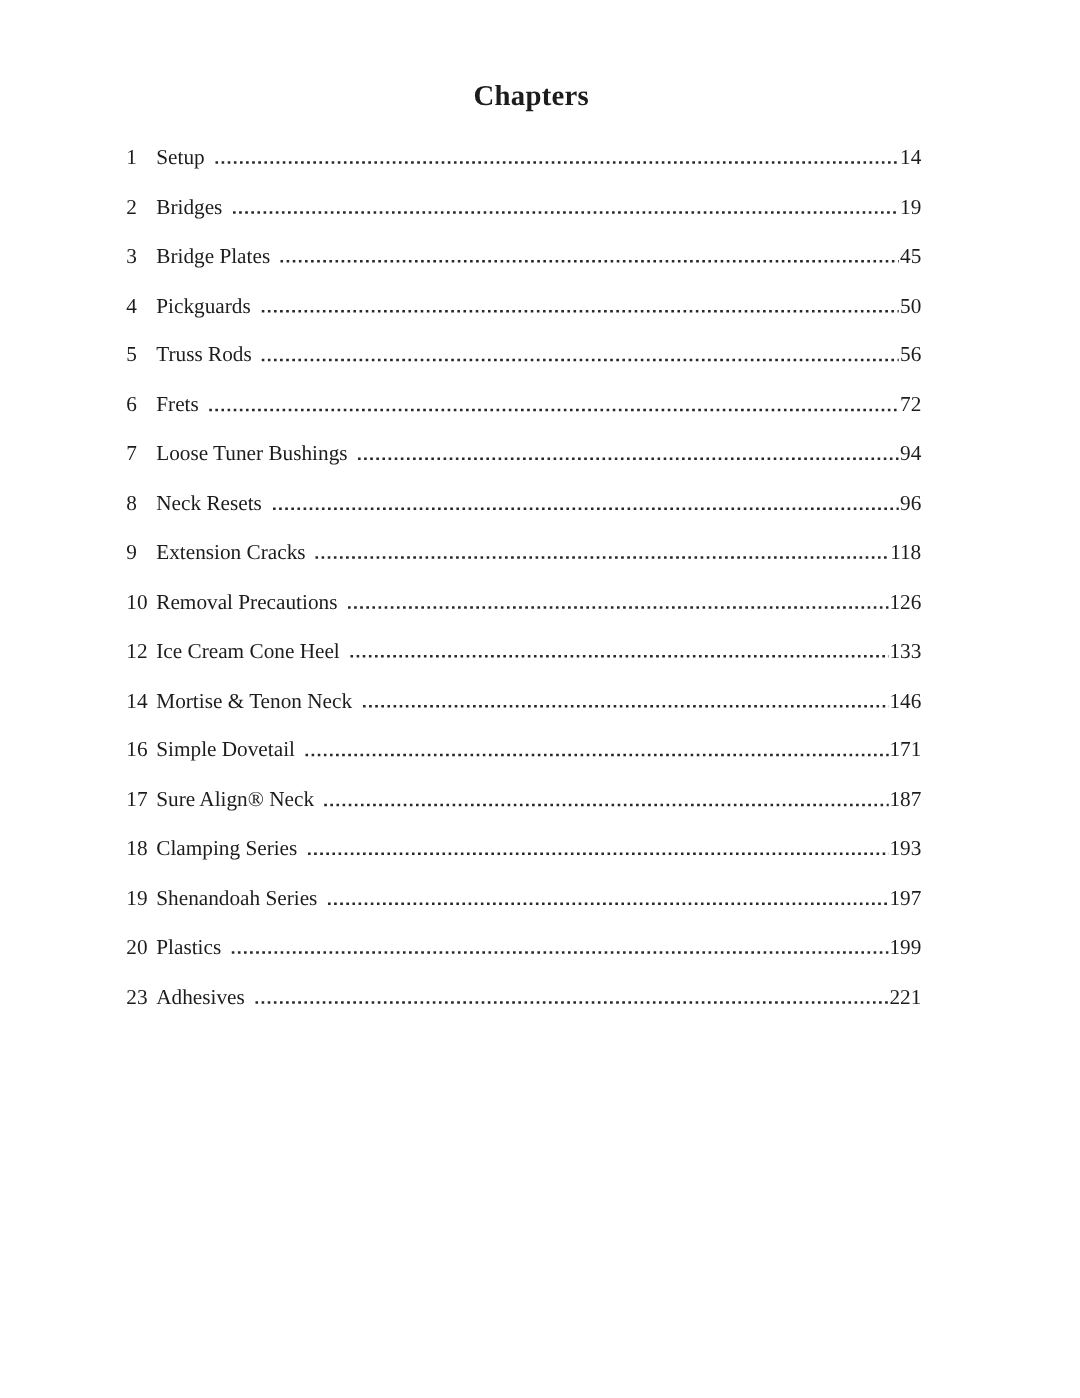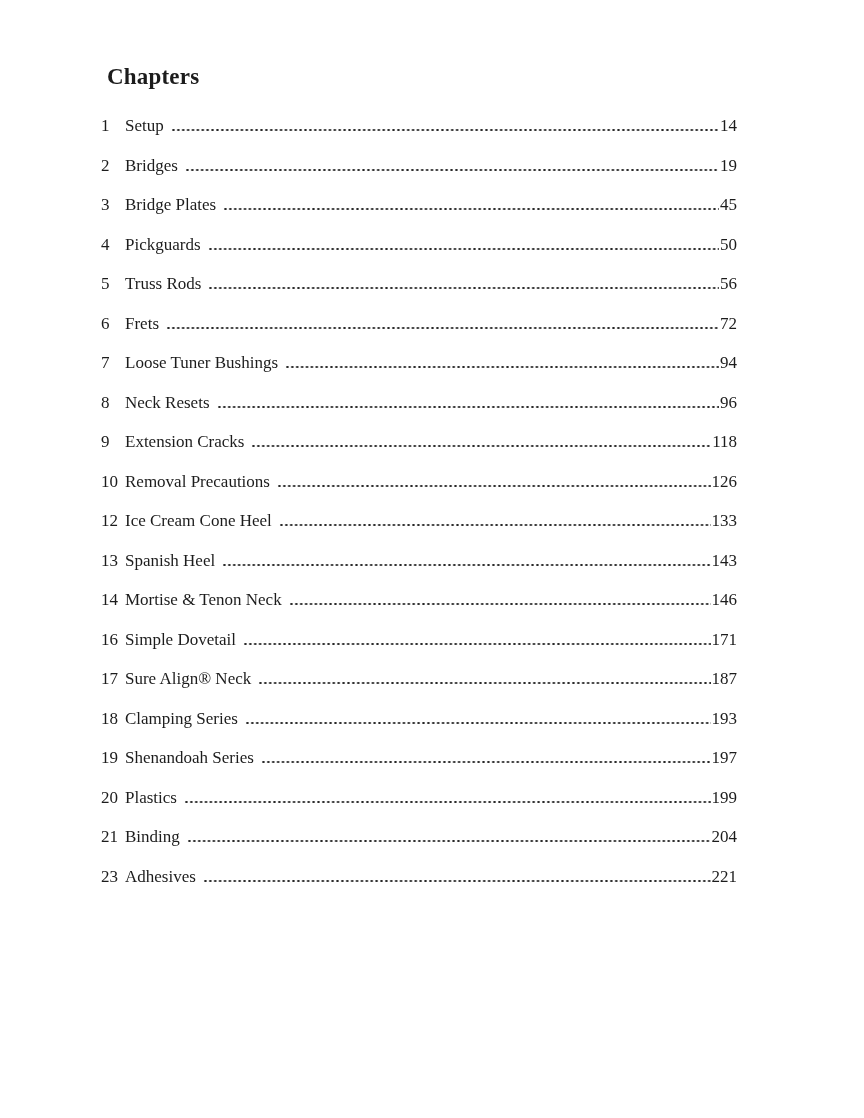--- a/index.html
+++ b/index.html
@@ -17,21 +17,21 @@
   .page {
     box-sizing: border-box;
     width: 864px;
     height: 1118px;
     padding: 64px 127px 0 101px;
   }
   .title {
     margin: 0 0 18px 0;
     font-size: 23px;
     font-weight: bold;
-    text-align: left;
+    text-align: center;
     letter-spacing: 0.2px;
     color: #1c1c1c;
     transform: translateX(6px);
   }
   .list {
     width: 100%;
   }
   .row {
     box-sizing: border-box;
     display: flex;
@@ -141,26 +141,20 @@
   </div>
 
 
   <div class="row">
     <span class="num">12</span>
     <span class="ctitle">Ice Cream Cone Heel</span>
     <span class="dots"></span>
     <span class="pg">133</span>
   </div>
 
-  <div class="row">
-    <span class="num">13</span>
-    <span class="ctitle">Spanish Heel</span>
-    <span class="dots"></span>
-    <span class="pg">143</span>
-  </div>
 
   <div class="row">
     <span class="num">14</span>
     <span class="ctitle">Mortise &amp; Tenon Neck</span>
     <span class="dots"></span>
     <span class="pg">146</span>
   </div>
 
 
   <div class="row">
@@ -191,26 +185,20 @@
     <span class="pg">197</span>
   </div>
 
   <div class="row">
     <span class="num">20</span>
     <span class="ctitle">Plastics</span>
     <span class="dots"></span>
     <span class="pg">199</span>
   </div>
 
-  <div class="row">
-    <span class="num">21</span>
-    <span class="ctitle">Binding</span>
-    <span class="dots"></span>
-    <span class="pg">204</span>
-  </div>
 
 
   <div class="row">
     <span class="num">23</span>
     <span class="ctitle">Adhesives</span>
     <span class="dots"></span>
     <span class="pg">221</span>
   </div>
 </div>
 </div>

